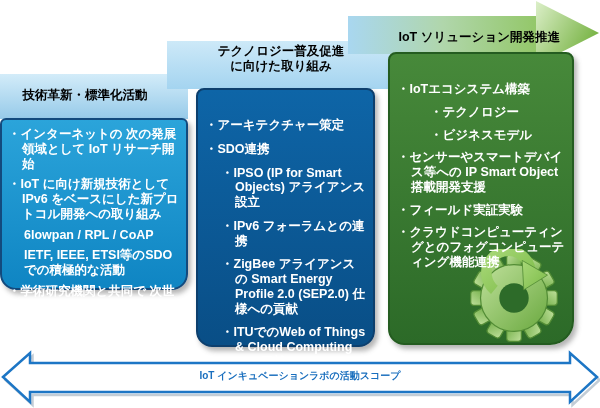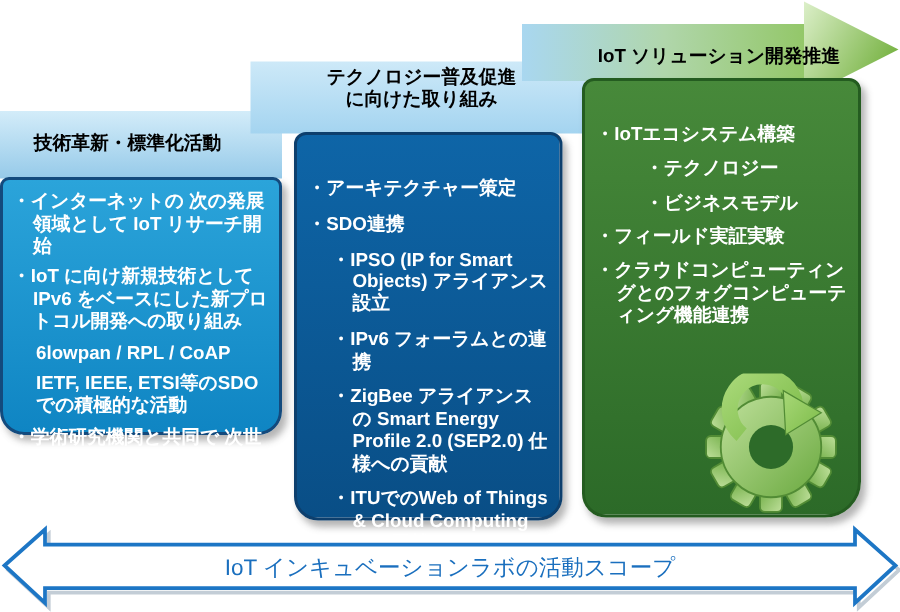--- a/index.html
+++ b/index.html
@@ -42,21 +42,21 @@
   #panel2 .item{margin-bottom:9px;}
   #panel3 .item{margin-bottom:8px;}
   .hang{padding-left:14px;text-indent:-14px;}
   .lv1{margin-left:16px;}
   .lv2{margin-left:33px;}
   #gear-wrap{position:absolute;right:6px;bottom:-4px;width:104px;height:98px;z-index:0;}
   #panel3 .list{position:relative;z-index:1;}
   #bottom-arrow-svg{position:absolute;left:0;top:0;z-index:1;}
   #bottom-label{
     position:absolute;z-index:2;left:0;width:600px;top:369px;text-align:center;
-    color:#1a6fbe;font-weight:normal;font-size:15px;
+    color:#1a6fbe;font-weight:bold;font-size:10px;
   }
 </style>
 </head>
 <body>
 
 <svg id="ribbon-svg" width="600" height="408" viewBox="0 0 600 408">
   <defs>
     <linearGradient id="g-band1" x1="0" y1="0" x2="0" y2="1">
       <stop offset="0" stop-color="#d3ecf9"></stop>
         <stop offset="1" stop-color="#96cae9"></stop>
@@ -105,20 +105,21 @@
       <div class="item lv1 hang">・ZigBee アライアンスの Smart Energy Profile 2.0 (SEP2.0) 仕様への貢献</div>
       <div class="item lv1 hang">・ITUでのWeb of Things &amp; Cloud Computing での貢献</div>
     </div>
 </div>
 
 <div class="panel" id="panel3">
   <div class="list">
       <div class="item lv0 hang">・IoTエコシステム構築</div>
       <div class="item lv2 hang">・テクノロジー</div>
       <div class="item lv2 hang">・ビジネスモデル</div>
+      <div class="item lv0 hang">・センサーやスマートデバイス等への IP Smart Object 搭載開発支援</div>
       <div class="item lv0 hang">・フィールド実証実験</div>
       <div class="item lv0 hang">・クラウドコンピューティングとのフォグコンピューティング機能連携</div>
     </div>
   <div id="gear-wrap">
     <svg width="104" height="98" viewBox="0 0 120 120">
       <defs>
         <linearGradient id="g-gear" x1="0" y1="0" x2="1" y2="1">
           <stop offset="0" stop-color="#bfe09b"></stop>
             <stop offset="1" stop-color="#6aa93f"></stop>
         </linearGradient>

